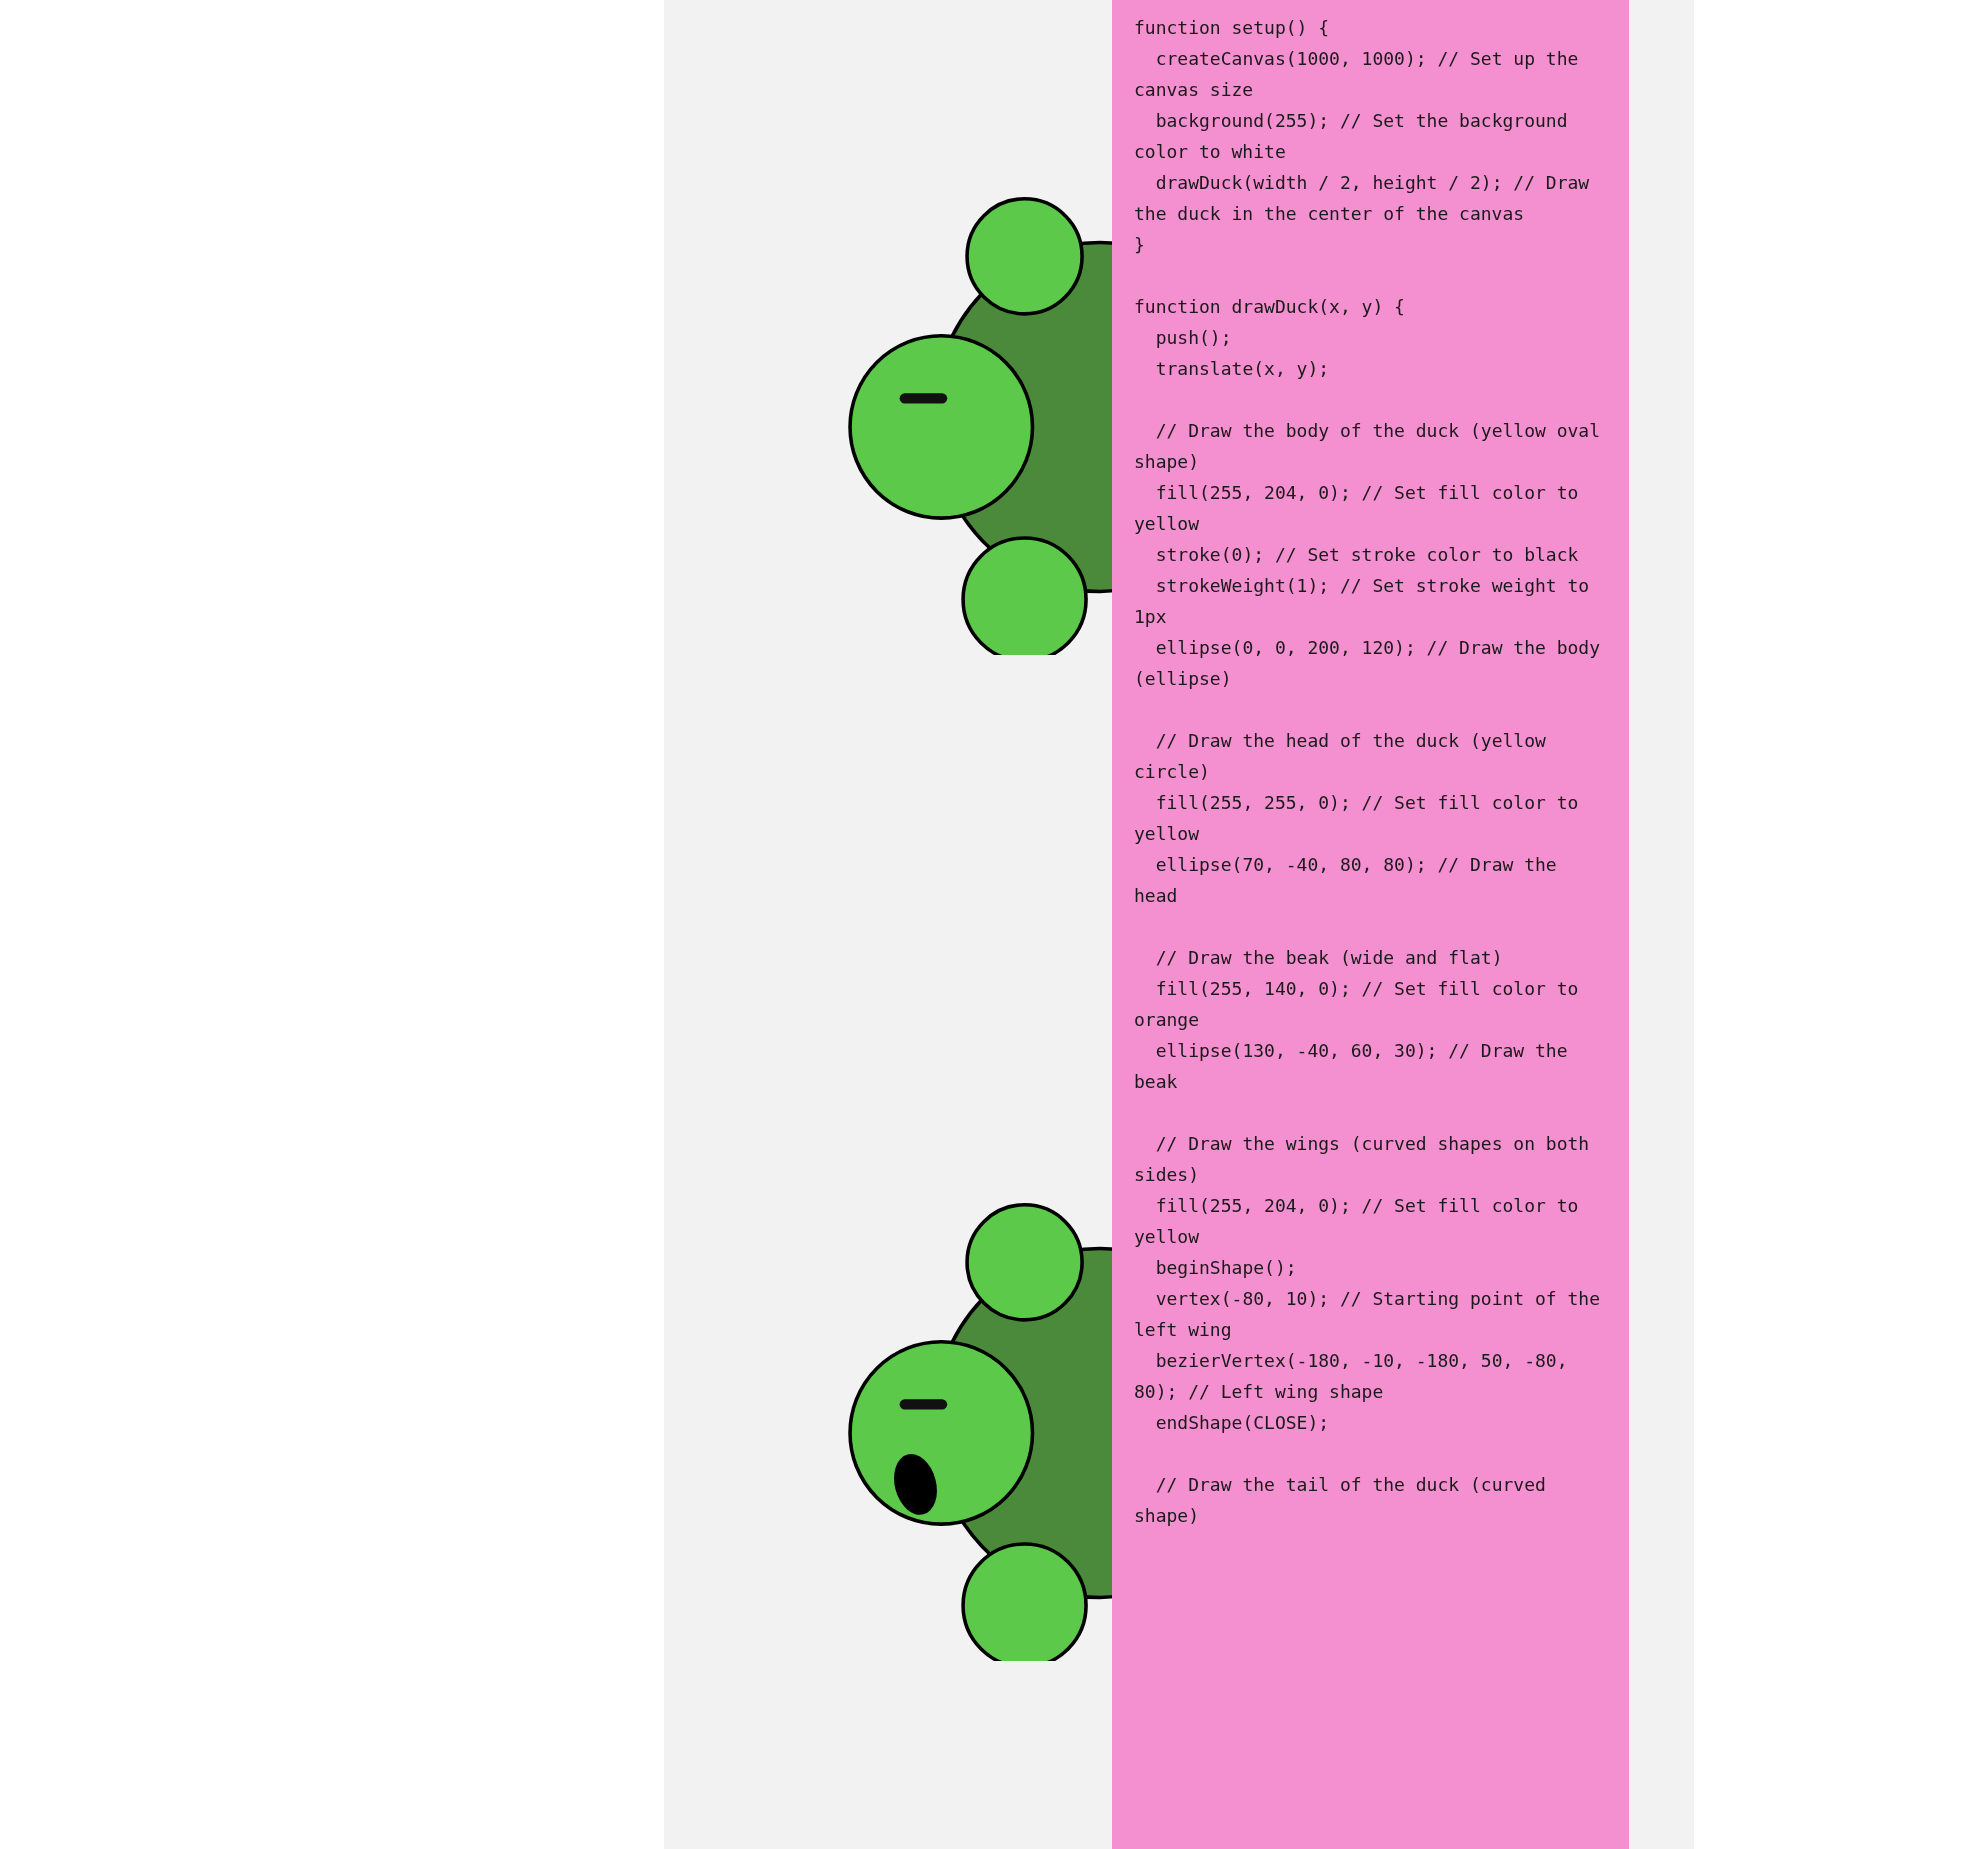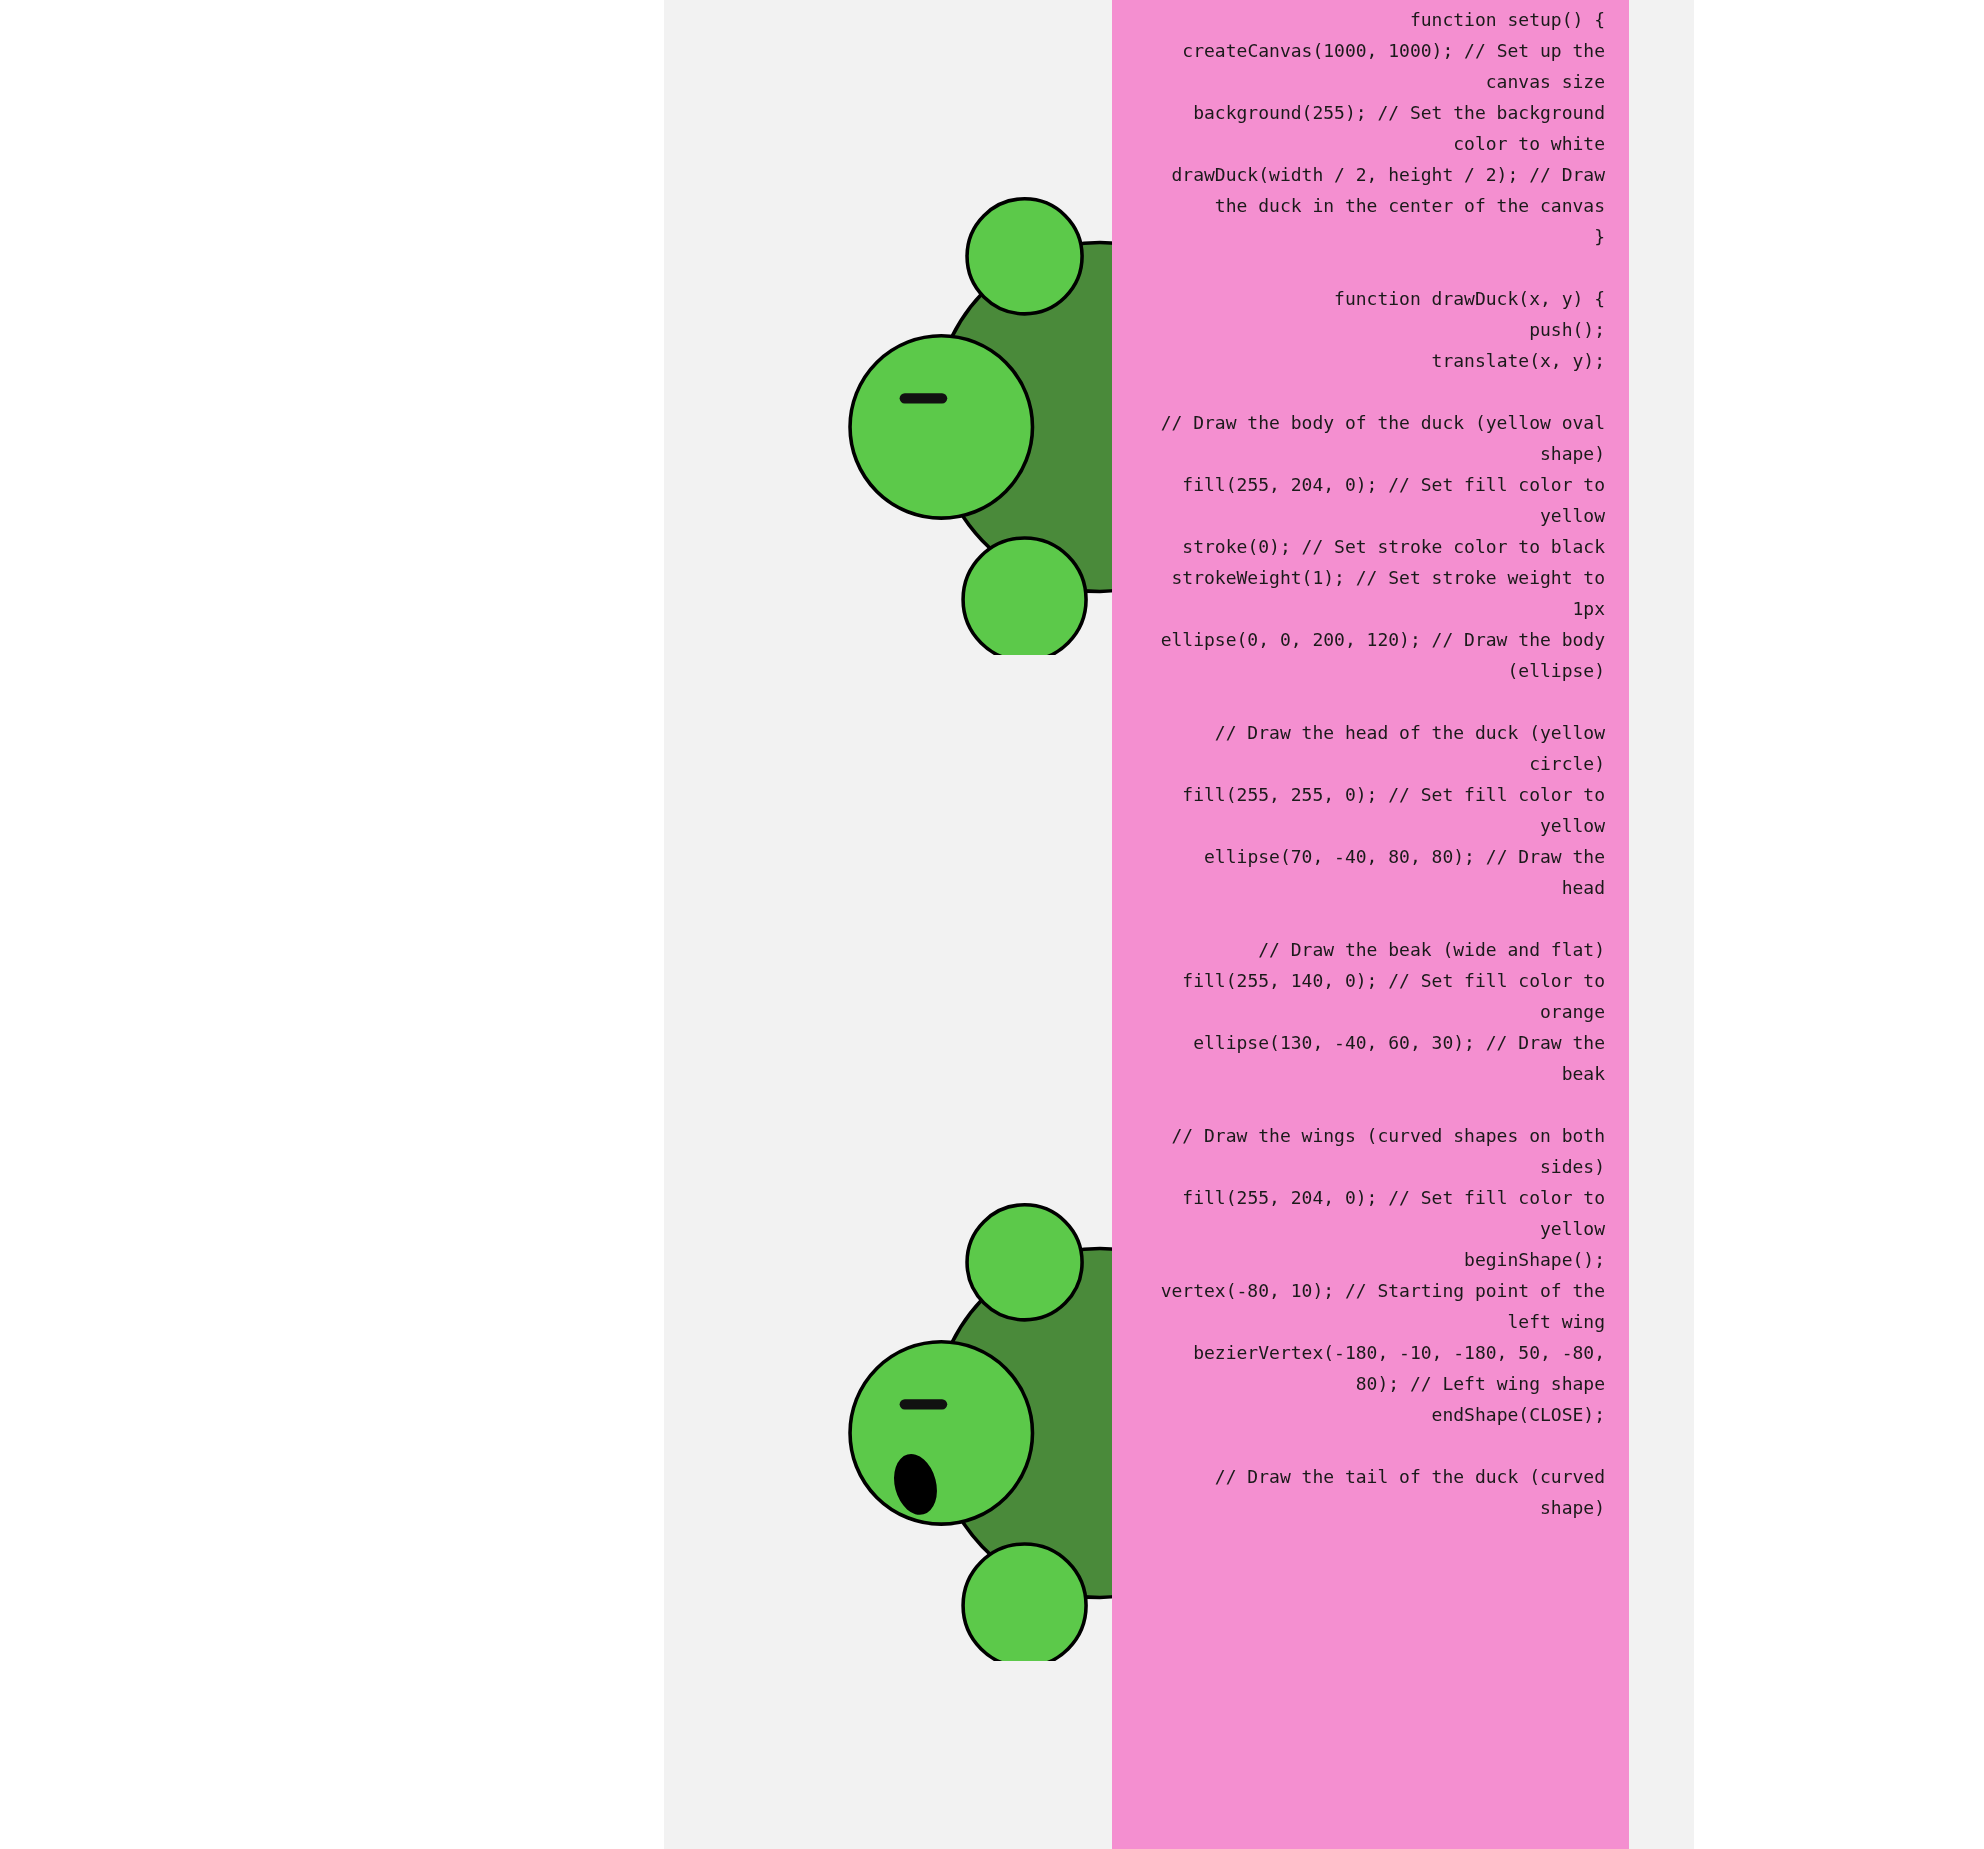--- a/index.html
+++ b/index.html
@@ -57,23 +57,22 @@
     overflow: hidden;
   }
   .code-text {
     font-family: "DejaVu Sans Mono", monospace;
     font-size: 18px;
     line-height: 31px;
     color: #1a1a1a;
     white-space: pre-wrap;
     word-break: break-word;
     margin: 0;
-    padding-top: 4px;
+    padding-top: 12px;
     letter-spacing: 0px;
-    text-align: right;
   }
 
   
   .duck {
     position: absolute;
   }
   .duck svg { display: block; }
 </style>
 </head>
 <body>

